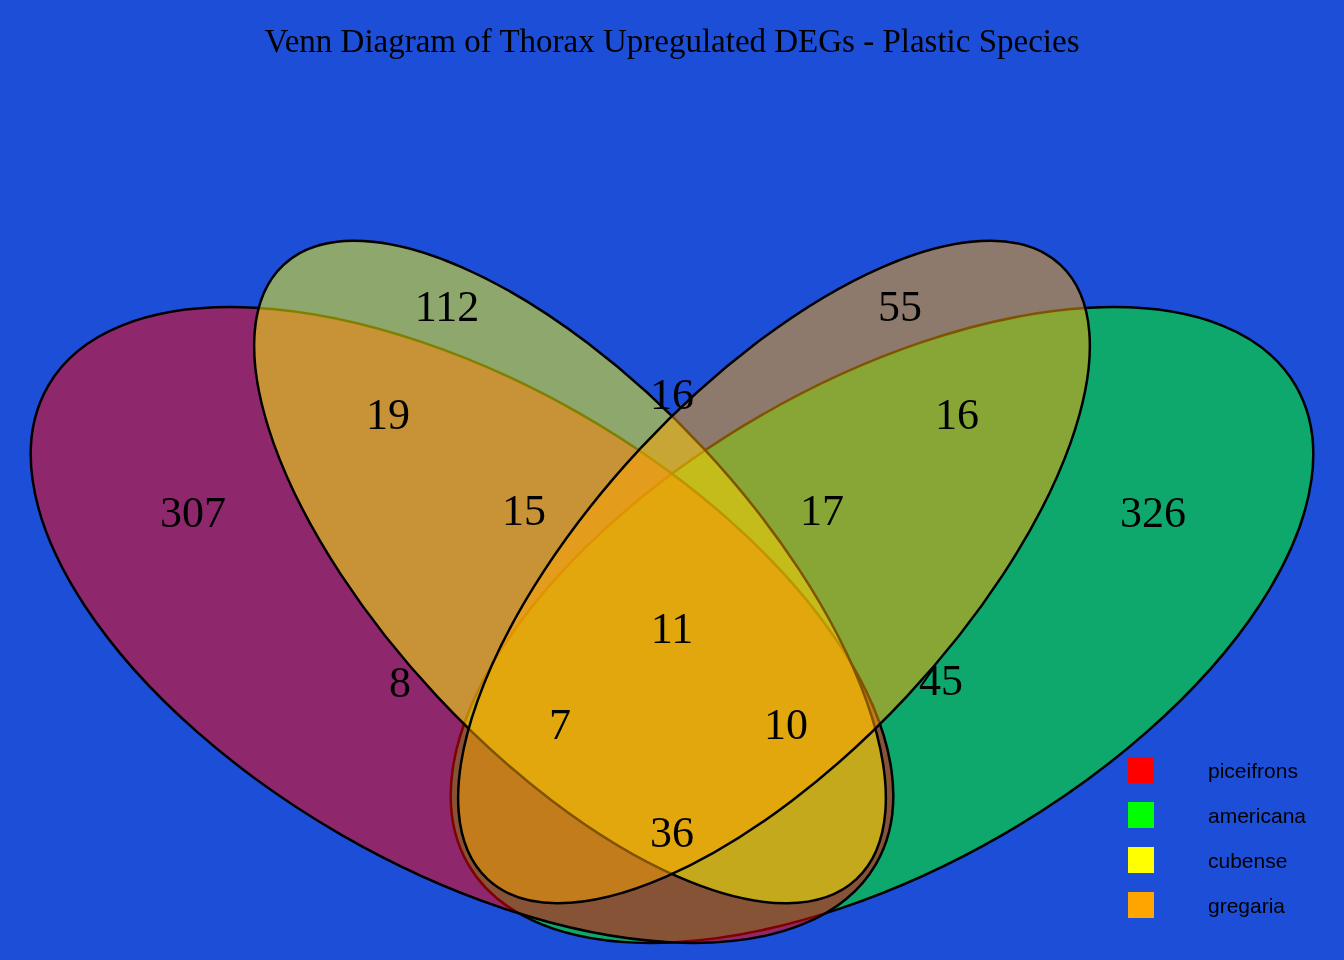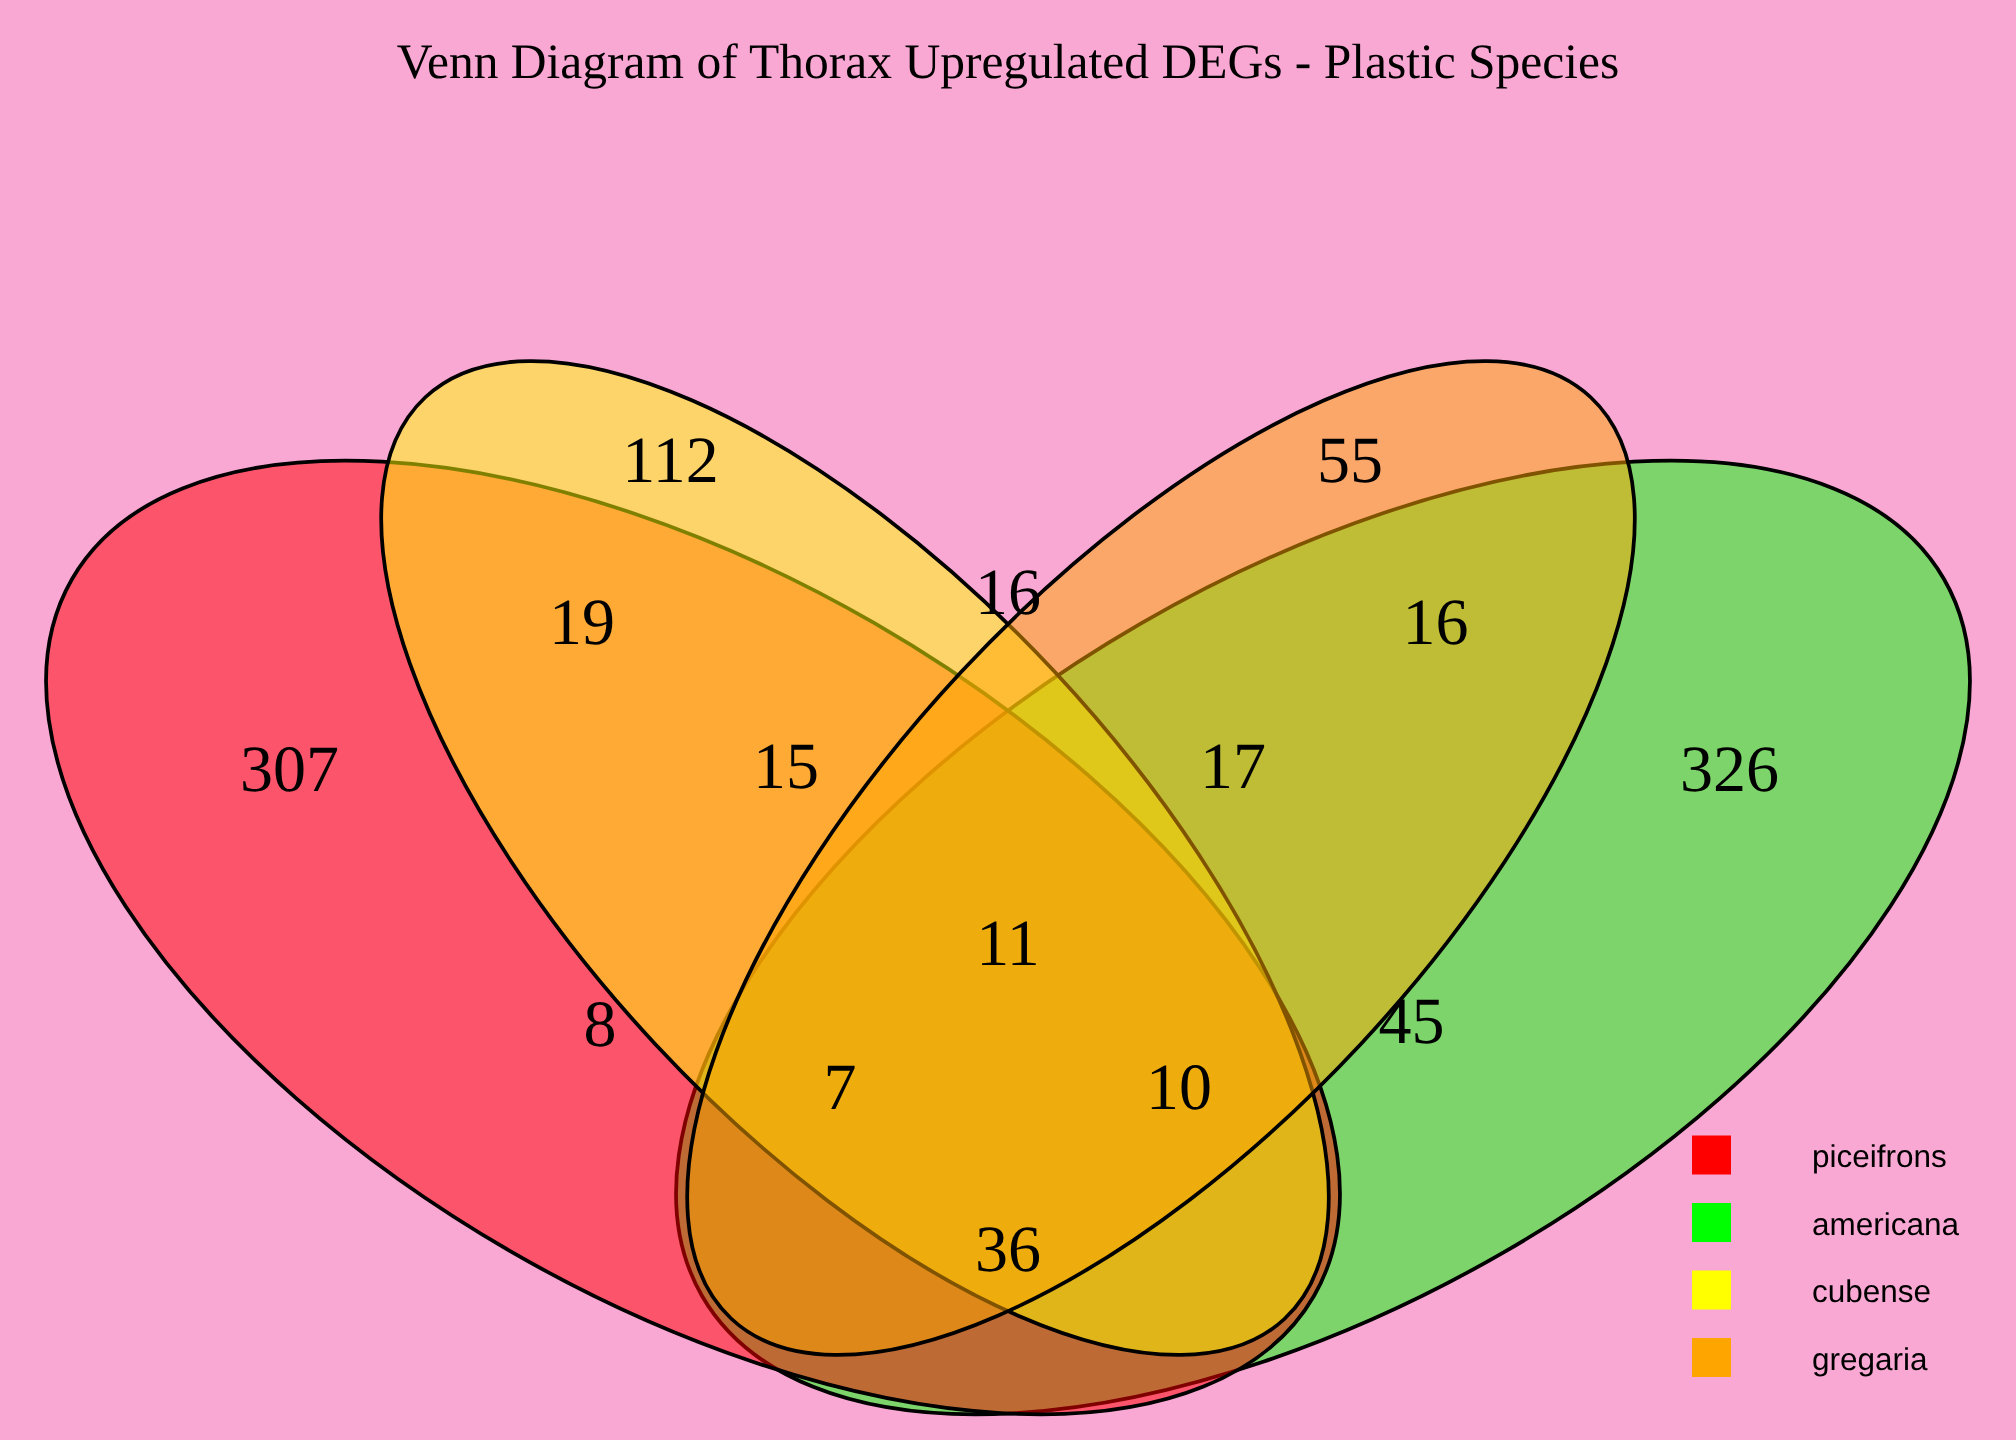--- a/index.html
+++ b/index.html
@@ -1,20 +1,20 @@
 <!DOCTYPE html>
 <html><head>
 <meta charset="utf-8">
 <style>
   html, body { margin: 0; padding: 0; background: #ffffff; }
   .container {
     position: relative;
     width: 1344px;
     height: 960px;
-    background: #f9a8d4;
+    background: #1d4ed8;
     overflow: hidden;
   }
   svg { display: block; }
   .venn-ellipse {
     stroke: #000000;
     stroke-width: 2.5;
     fill-opacity: 0.5;
   }
   .count {
     font-family: "Liberation Serif", "DejaVu Serif", serif;

